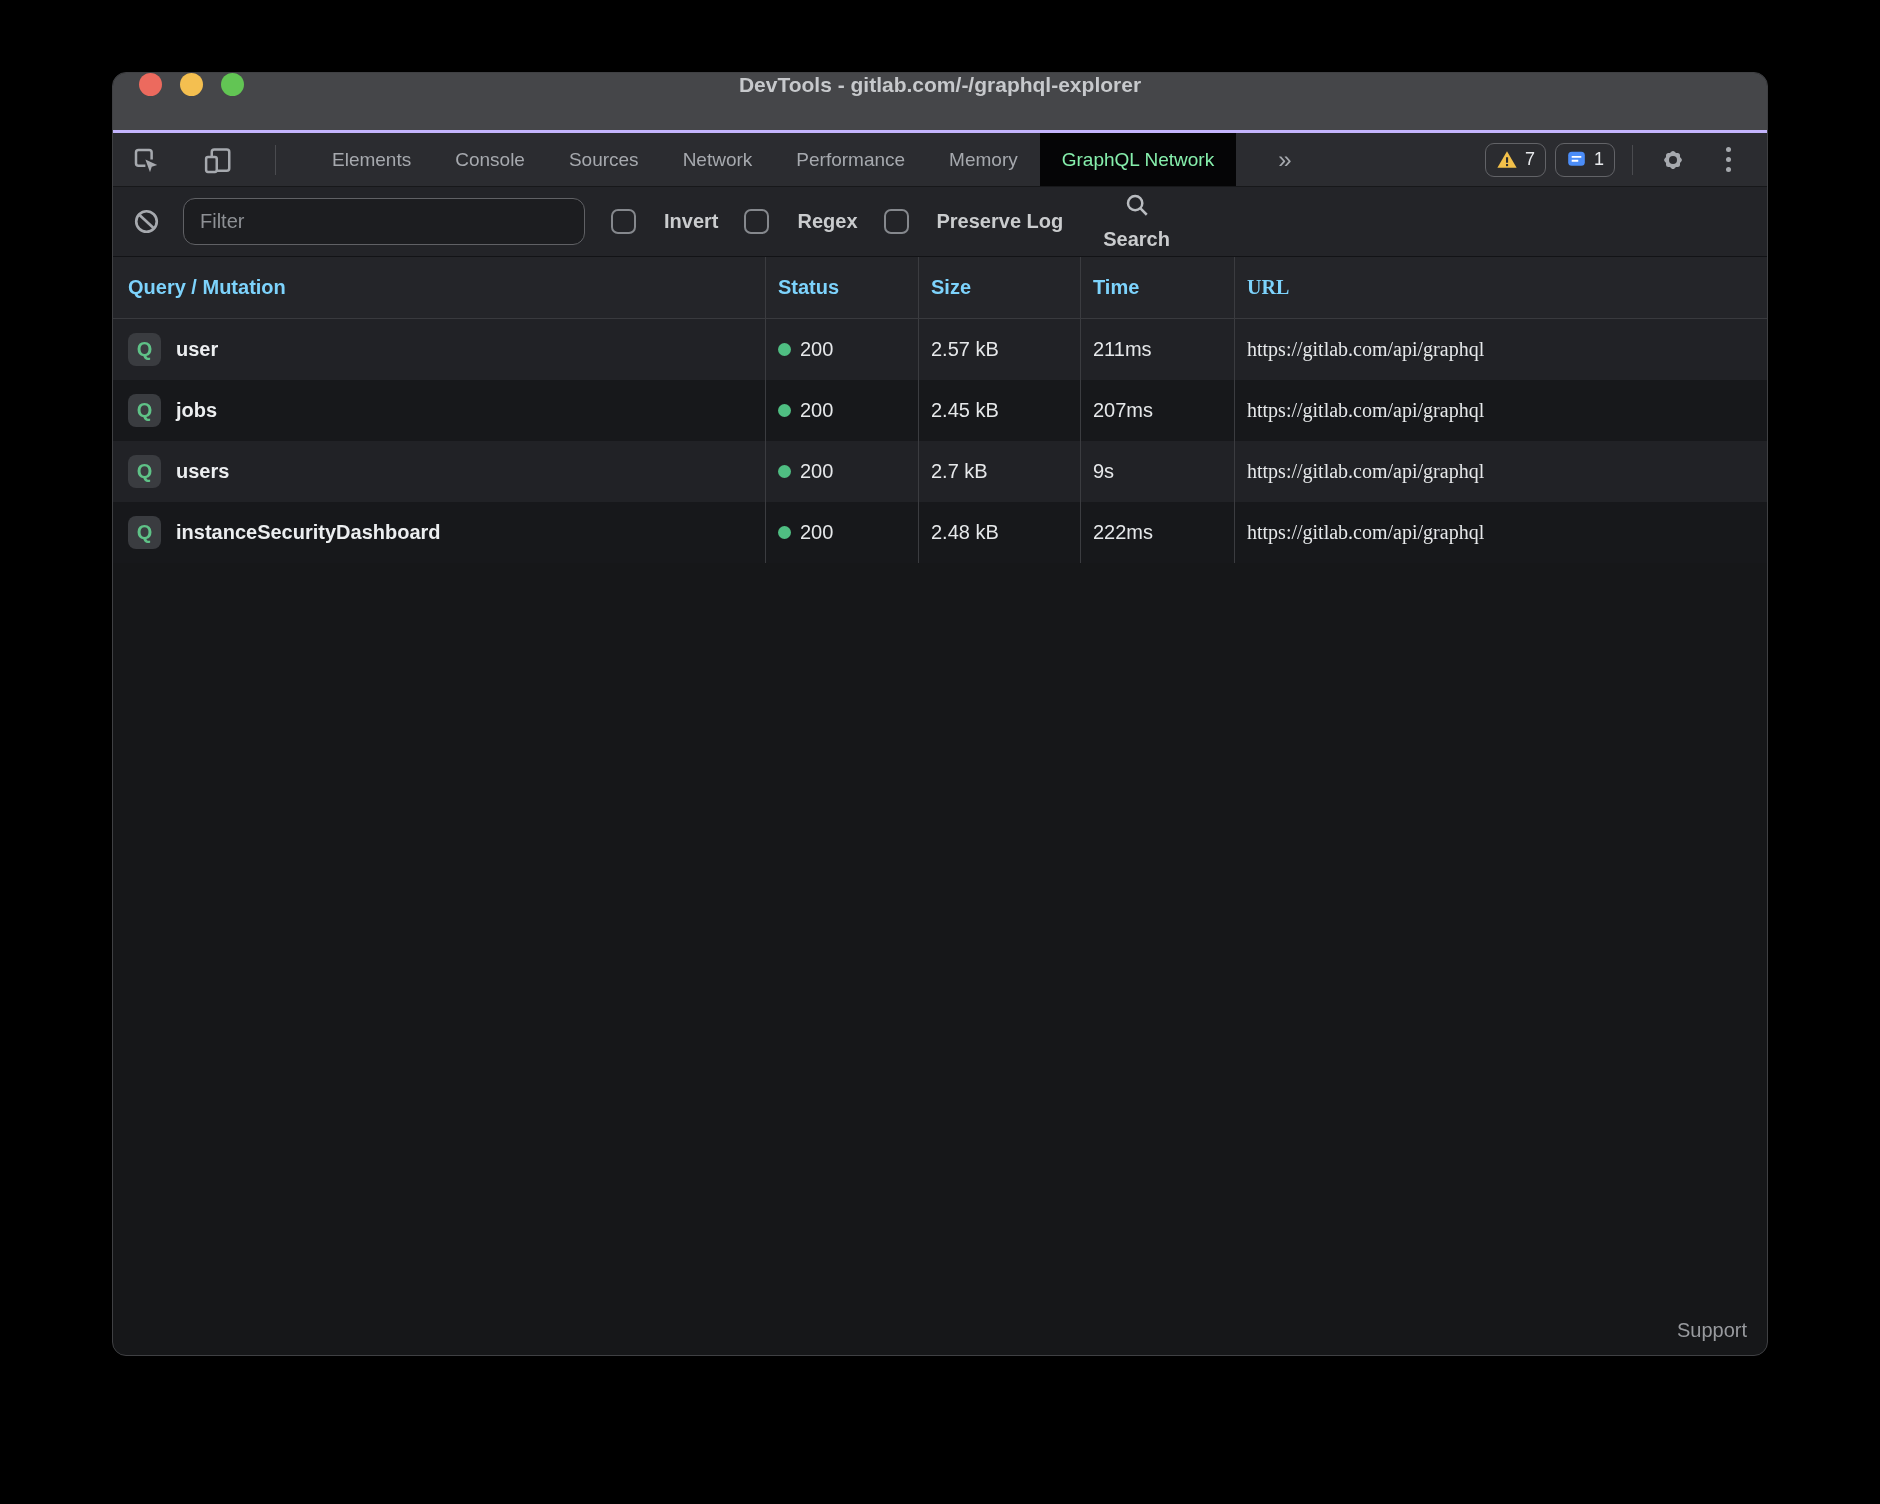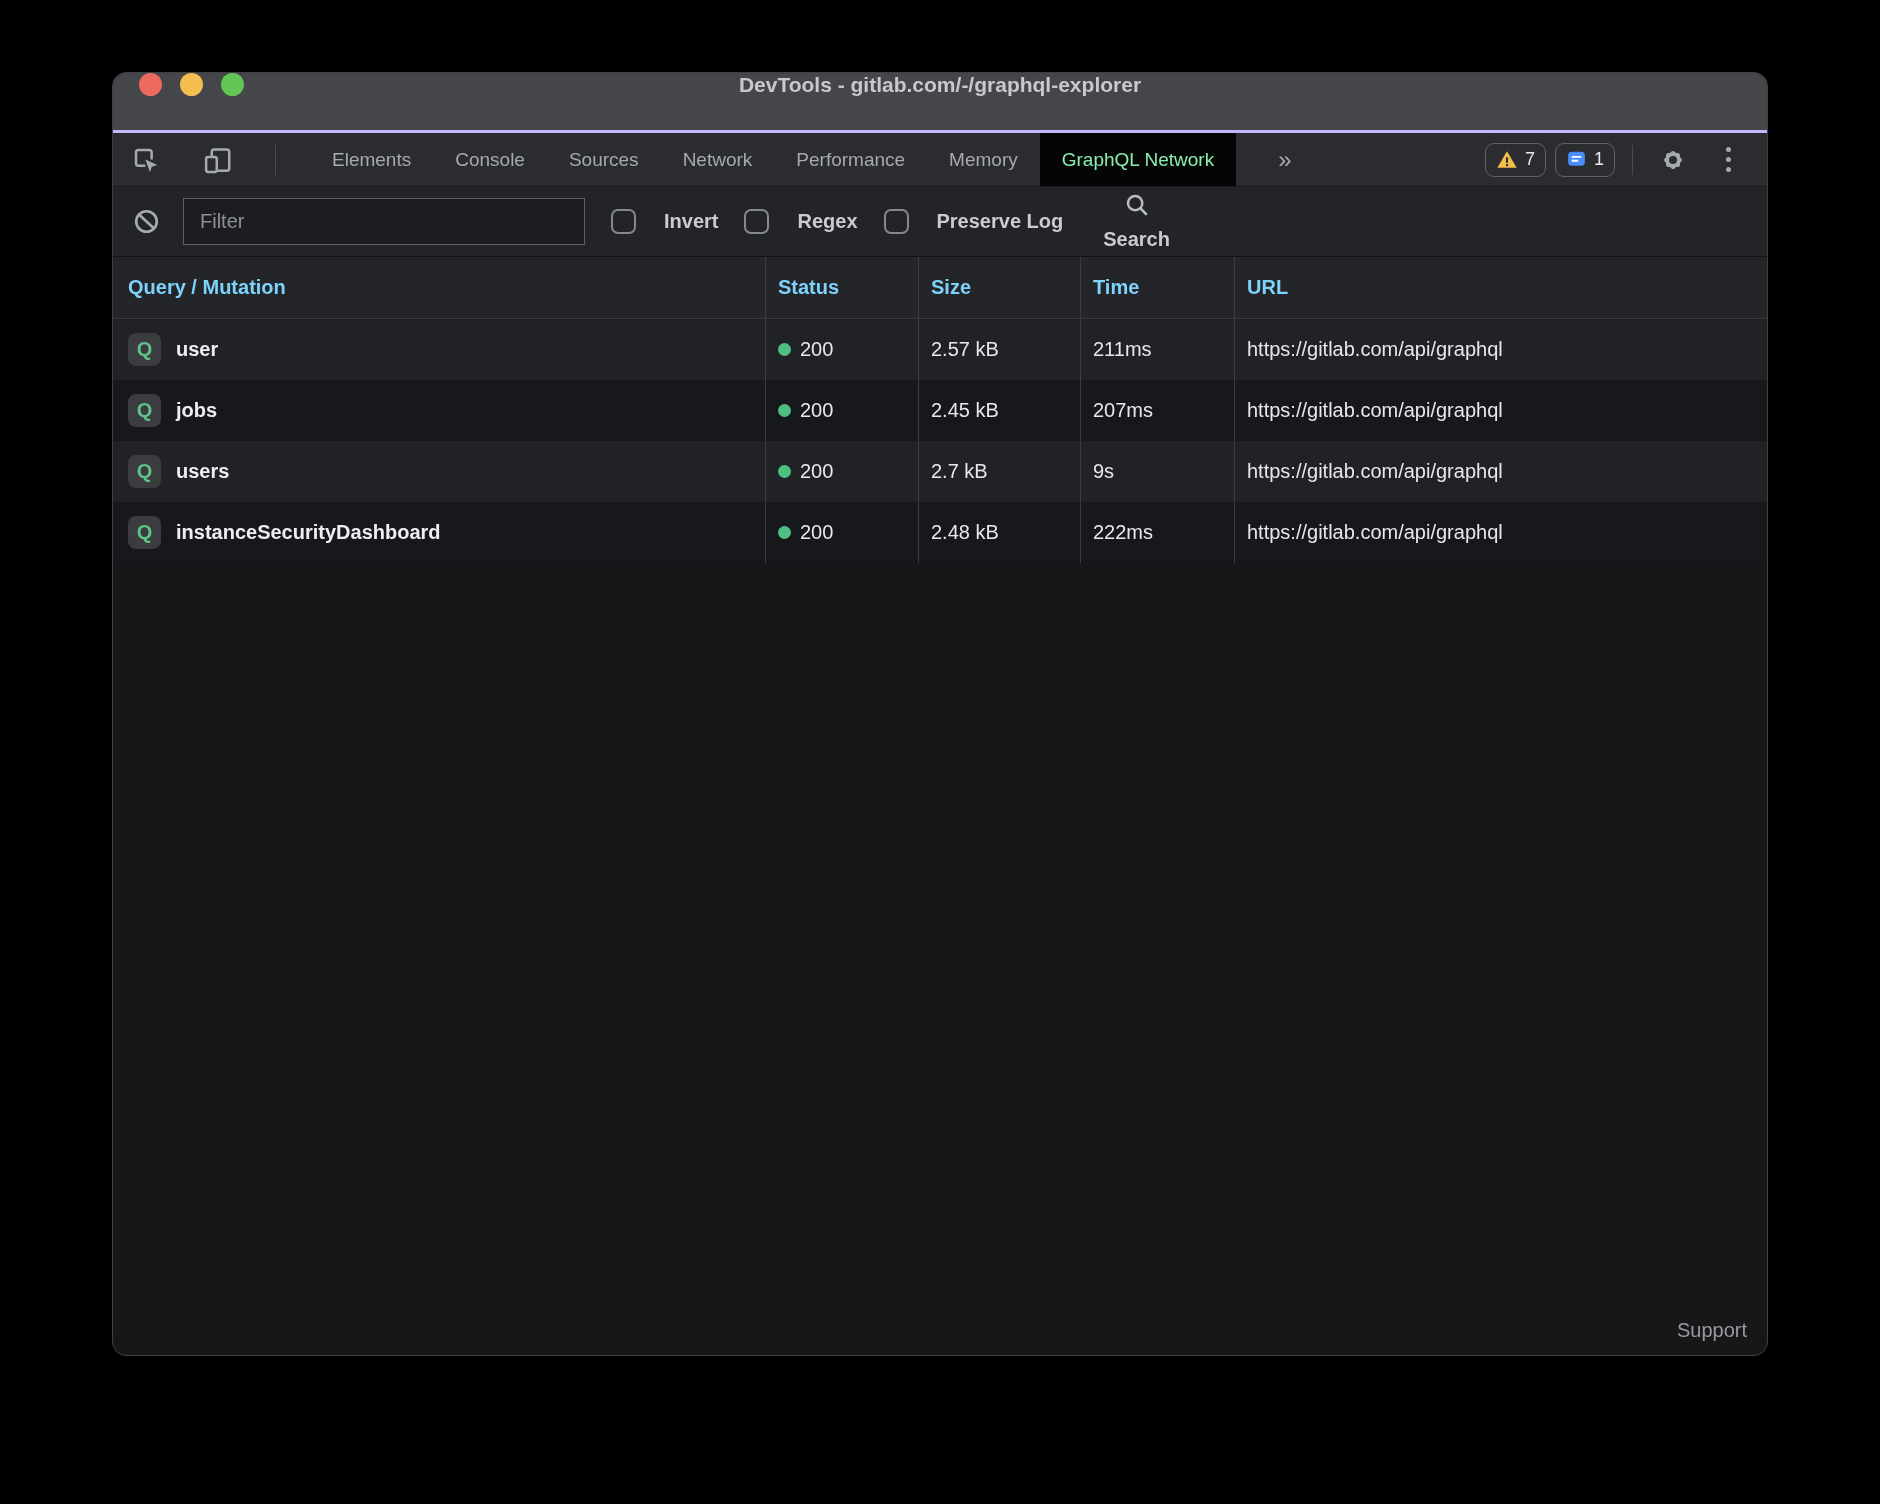--- a/index.html
+++ b/index.html
@@ -41,36 +41,36 @@
                font-family:"Liberation Sans", sans-serif; }
   .dots { display:flex; flex-direction:column; align-items:center; }
   .dots i { width:5px; height:5px; border-radius:50%; background:#a6a9ae;
             display:block; margin:2.5px 0; }
 
   
   .toolbar { height:70px; background:#232428; display:flex; align-items:center;
              border-bottom:1px solid #121316; }
   .block-btn { margin-left:20px; }
   .filter-input { margin-left:14px; width:402px; height:47px; background:#1c1d20;
-                  border:1.5px solid #606165; border-radius:0; color:#e8eaed;
+                  border:1.5px solid #606165; border-radius:12px; color:#e8eaed;
                   font-size:20px; padding:0 16px; outline:none;
                   font-family:"Liberation Sans", sans-serif; }
   .filter-input::placeholder { color:#8d9094; }
   .chk { display:flex; align-items:center; gap:28px; margin-left:26px; cursor:pointer; }
   .chk .box { width:25px; height:25px; border:2px solid #85888d; border-radius:7px;
               background:transparent; }
   .chk .lbl, .search-lbl { font-size:20px; font-weight:bold; color:#caccce; }
   .search { display:flex; align-items:center; gap:10px; margin-left:40px;flex-direction:column; }
 
   
   .grid { display:grid; grid-template-columns:653px 153px 162px 154px 1fr; }
   .cell { display:flex; align-items:center; padding:0 12px;
           border-right:1px solid #3b3c40; overflow:hidden; white-space:nowrap; }
   .cell:first-child { padding-left:15px; }
-  .cell:last-child { border-right:none; }
+  .cell:last-child { border-right:none;font-family:Liberation Serif, serif; }
   .ghead { height:62px; background:#242529; border-bottom:1px solid #393a3e; }
   .ghead .cell { font-weight:bold; color:#7dd3fc; font-size:20px; }
   .row { height:61px; cursor:pointer; }
   .row:nth-child(odd) { background:#212226; }
   .row:nth-child(even) { background:#17181b; }
   .qbadge { width:33px; height:33px; border-radius:8px; background:#3a3c40;
             color:#5fc287; display:flex; align-items:center; justify-content:center;
             font-weight:bold; font-size:20px; margin-right:15px; flex:none; }
   .name { font-weight:bold; color:#eceef0; font-size:20px; }
   .dot { width:13px; height:13px; border-radius:50%; background:#4fbe82;

